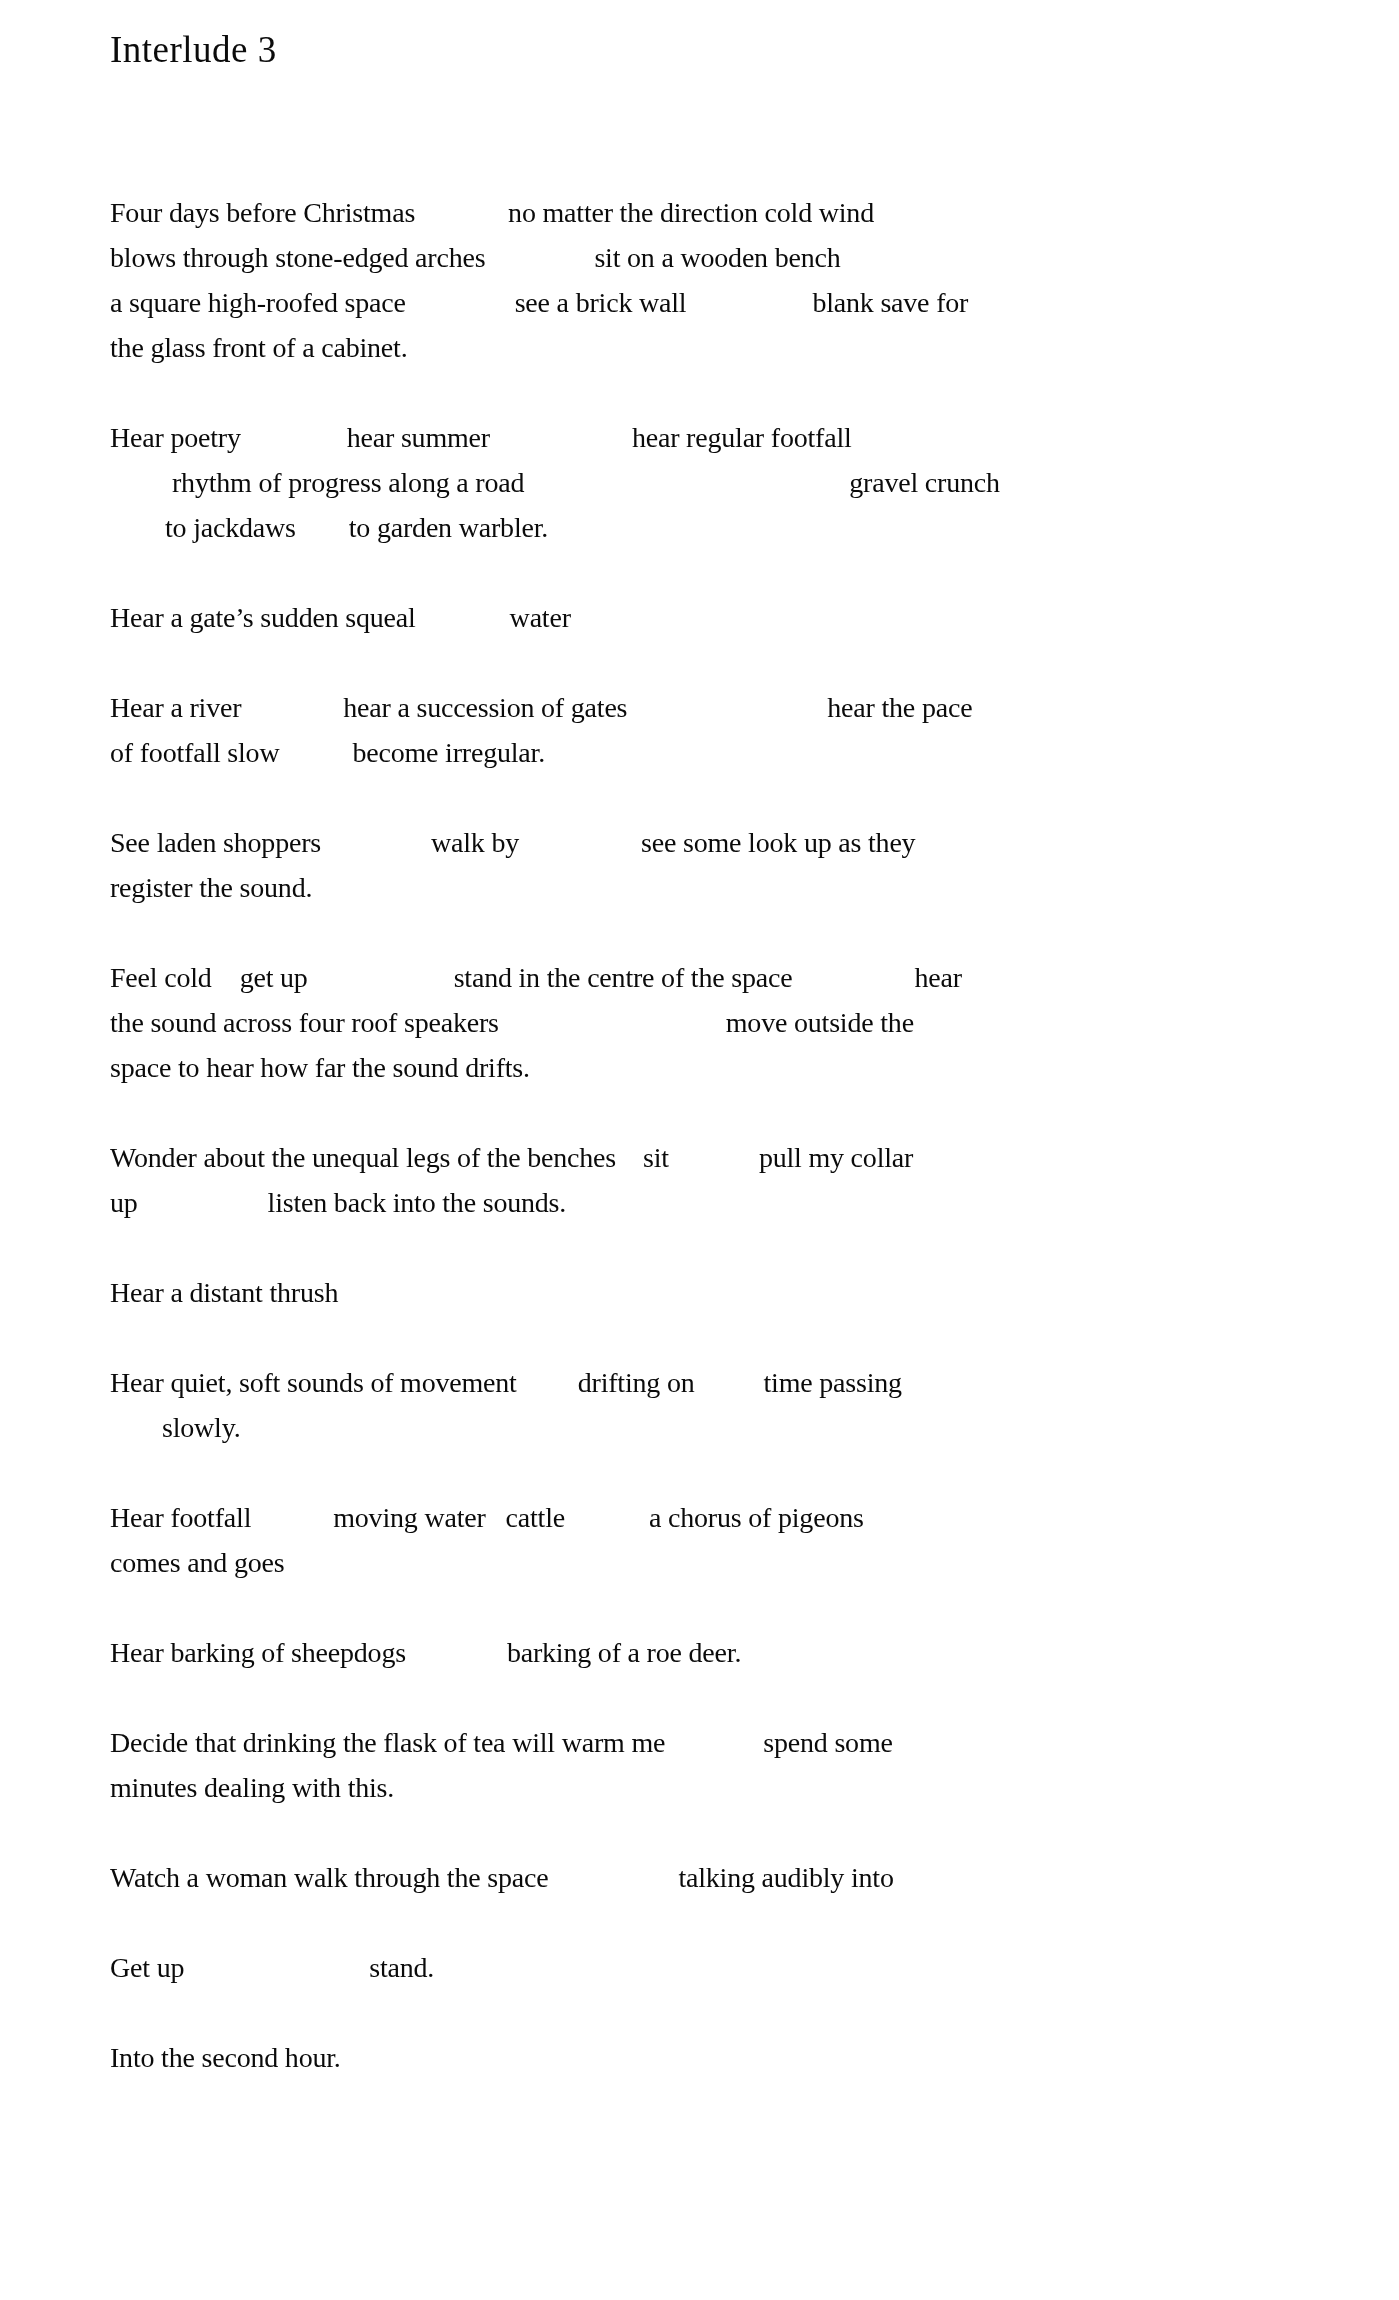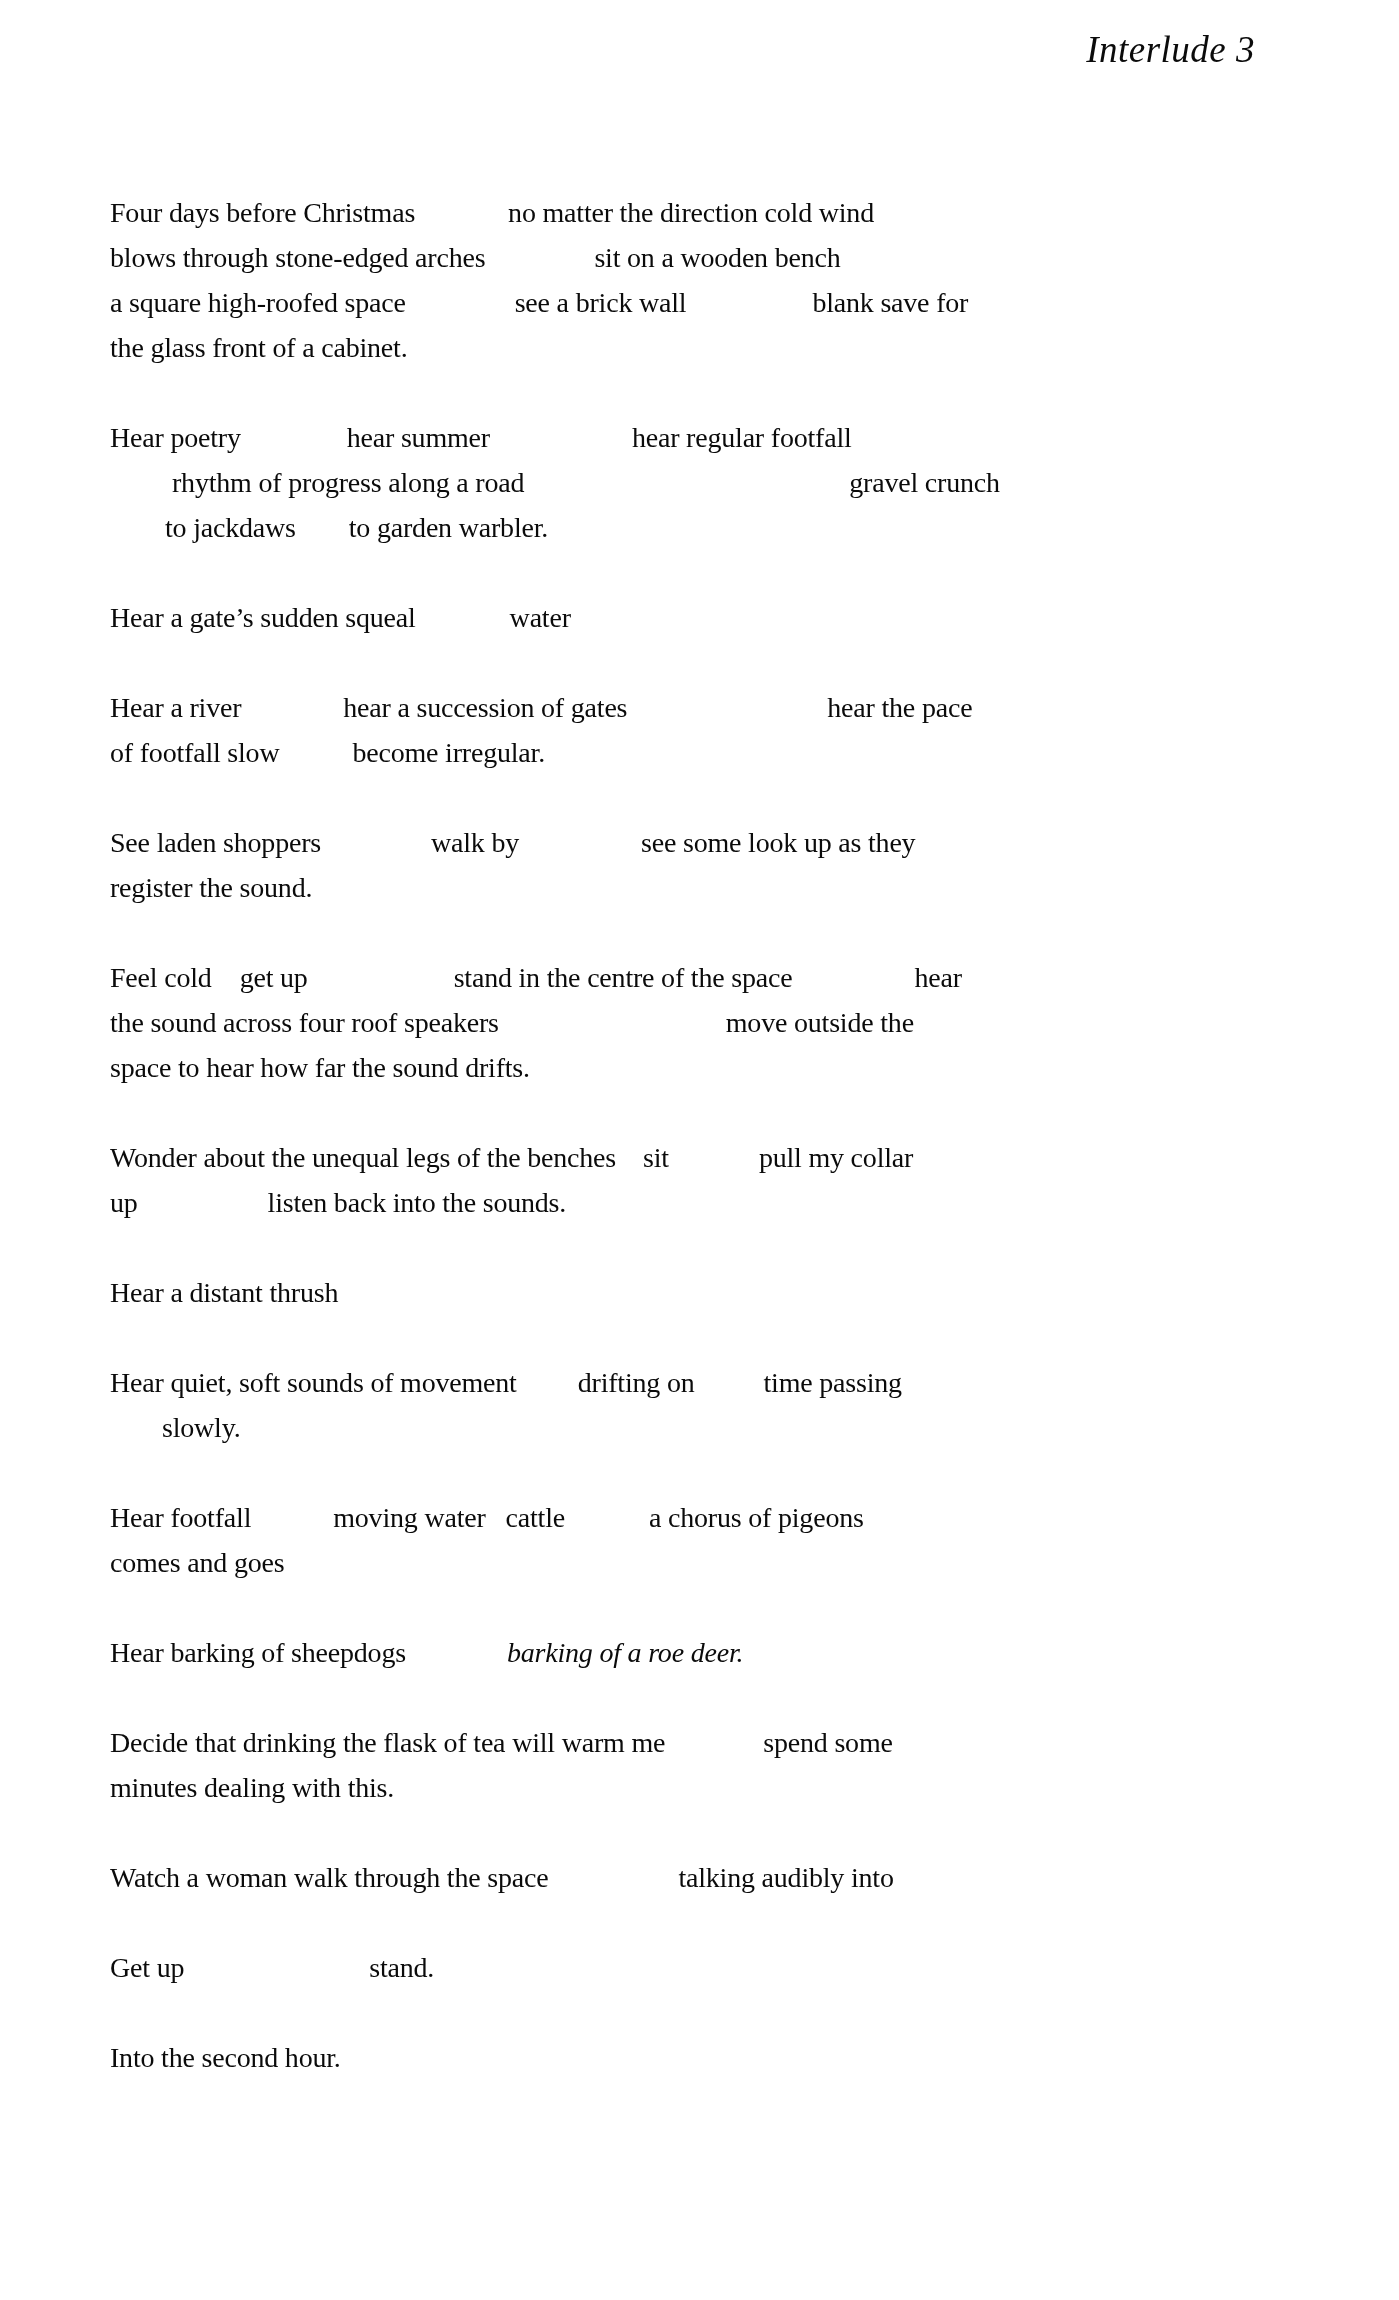--- a/index.html
+++ b/index.html
@@ -16,22 +16,21 @@
   }
   .page {
     box-sizing: border-box;
     width: 1399px;
     height: 2300px;
     padding: 0 144px 0 110px;
   }
   .page-title {
     font-size: 37px;
     font-weight: normal;
-    font-style: italic;
-    text-align: right;
+    text-align: left;
     line-height: 44px;
     margin: 28px 0 118px 0;
     letter-spacing: 0.5px;
   }
   .poem {
     font-size: 28px;
     line-height: 45px;
     letter-spacing: -0.2px;
   }
   .poem-stanza {
@@ -87,21 +86,21 @@
       </div>
       <div class="poem-stanza">
         <div class="poem-line"><span class="poem-segment">Hear quiet, soft sounds of movement</span><span class="poem-segment" style="margin-left: 61px;">drifting on</span><span class="poem-segment" style="margin-left: 69px;">time passing</span></div>
         <div class="poem-line" style="padding-left: 52px;"><span class="poem-segment">slowly.</span></div>
       </div>
       <div class="poem-stanza">
         <div class="poem-line"><span class="poem-segment">Hear footfall</span><span class="poem-segment" style="margin-left: 82px;">moving water</span><span class="poem-segment" style="margin-left: 20px;">cattle</span><span class="poem-segment" style="margin-left: 84px;">a chorus of pigeons</span></div>
         <div class="poem-line"><span class="poem-segment">comes and goes</span></div>
       </div>
       <div class="poem-stanza">
-        <div class="poem-line"><span class="poem-segment">Hear barking of sheepdogs</span><span class="poem-segment" style="margin-left: 101px; font-style: italic;">barking of a roe deer.</span></div>
+        <div class="poem-line"><span class="poem-segment">Hear barking of sheepdogs</span><span class="poem-segment" style="margin-left: 101px;">barking of a roe deer.</span></div>
       </div>
       <div class="poem-stanza">
         <div class="poem-line"><span class="poem-segment">Decide that drinking the flask of tea will warm me</span><span class="poem-segment" style="margin-left: 98px;">spend some</span></div>
         <div class="poem-line"><span class="poem-segment">minutes dealing with this.</span></div>
       </div>
       <div class="poem-stanza">
         <div class="poem-line"><span class="poem-segment">Watch a woman walk through the space</span><span class="poem-segment" style="margin-left: 130px;">talking audibly into</span></div>
       </div>
       <div class="poem-stanza">
         <div class="poem-line"><span class="poem-segment">Get up</span><span class="poem-segment" style="margin-left: 185px;">stand.</span></div>

